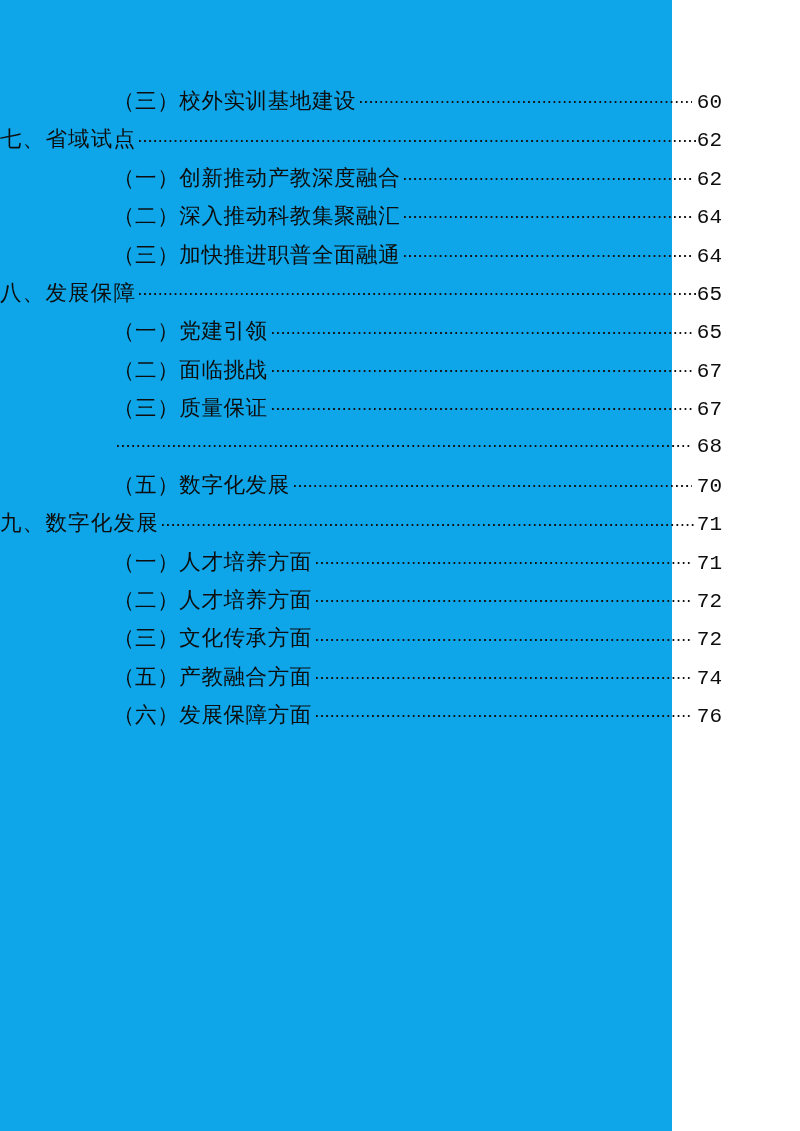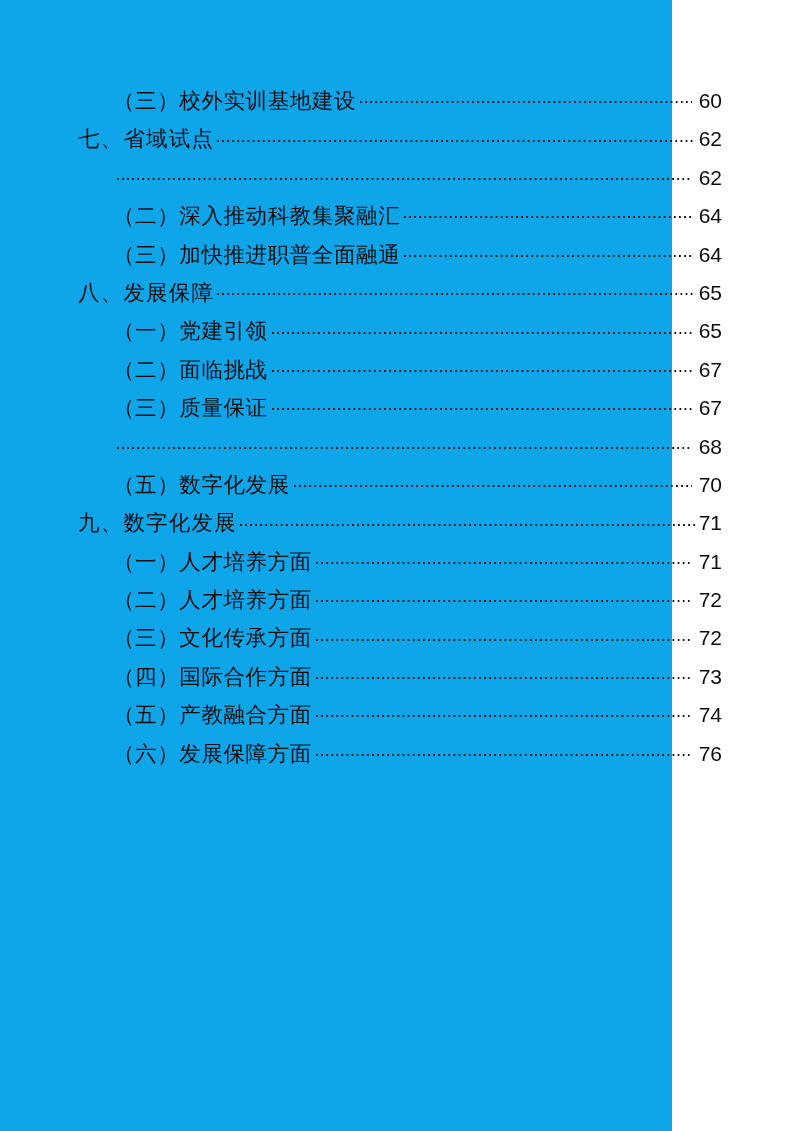--- a/index.html
+++ b/index.html
@@ -38,21 +38,20 @@
     align-items: baseline;
     width: 100%;
     box-sizing: border-box;
     padding-right: 78px;
     height: 38.4px;
     line-height: 38.4px;
     white-space: nowrap;
   }
 
   .toc-entry.level-1 {
-    padding-left: 78px;
   }
 
   .toc-entry.level-2 {
     padding-left: 113px;
   }
 
   .entry-title {
     font-size: 21.5px;
     letter-spacing: 0.6px;
     flex: 0 0 auto;
@@ -92,21 +91,21 @@
 
   
   .toc-entry.level-2 .leader {
     margin-left: 4px;
     margin-right: 4px;
   }
 
   .entry-page {
     flex: 0 0 auto;
     font-size: 21px;
-    font-family: Liberation Sans, sans-serif;
+    font-family: Liberation Mono, monospace;
     text-align: right;
     min-width: 26px;
     color: #0d0d0d;
   }
 </style>
 </head>
 <body>
 
 <div id="page">
   <div id="toc">
@@ -114,20 +113,21 @@
         <span class="entry-title">（三）校外实训基地建设</span>
         <span class="leader"></span>
         <span class="entry-page">60</span>
       </div>
       <div class="toc-entry level-1">
         <span class="entry-title">七、省域试点</span>
         <span class="leader"></span>
         <span class="entry-page">62</span>
       </div>
       <div class="toc-entry level-2">
+        <span class="entry-title">（一）创新推动产教深度融合</span>
         <span class="leader"></span>
         <span class="entry-page">62</span>
       </div>
       <div class="toc-entry level-2">
         <span class="entry-title">（二）深入推动科教集聚融汇</span>
         <span class="leader"></span>
         <span class="entry-page">64</span>
       </div>
       <div class="toc-entry level-2">
         <span class="entry-title">（三）加快推进职普全面融通</span>
@@ -177,25 +177,20 @@
         <span class="entry-title">（二）人才培养方面</span>
         <span class="leader"></span>
         <span class="entry-page">72</span>
       </div>
       <div class="toc-entry level-2">
         <span class="entry-title">（三）文化传承方面</span>
         <span class="leader"></span>
         <span class="entry-page">72</span>
       </div>
       <div class="toc-entry level-2">
-        <span class="entry-title">（四）国际合作方面</span>
-        <span class="leader"></span>
-        <span class="entry-page">73</span>
-      </div>
-      <div class="toc-entry level-2">
         <span class="entry-title">（五）产教融合方面</span>
         <span class="leader"></span>
         <span class="entry-page">74</span>
       </div>
       <div class="toc-entry level-2">
         <span class="entry-title">（六）发展保障方面</span>
         <span class="leader"></span>
         <span class="entry-page">76</span>
       </div>
     </div>

